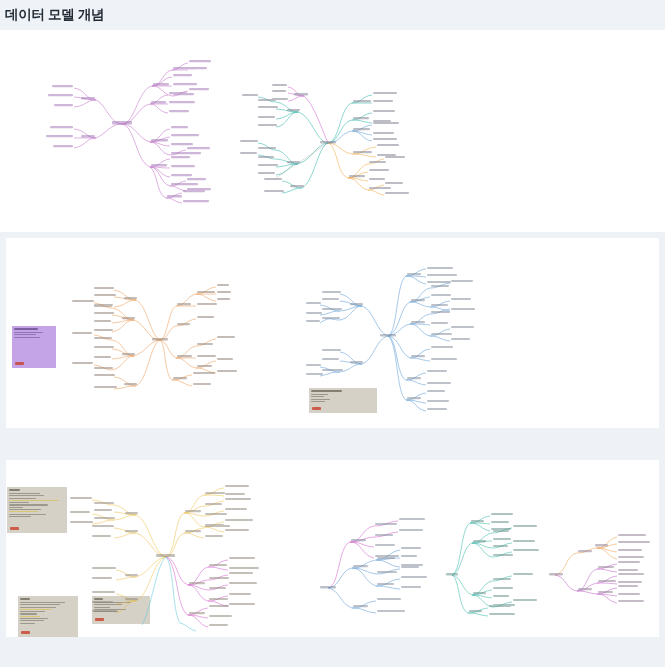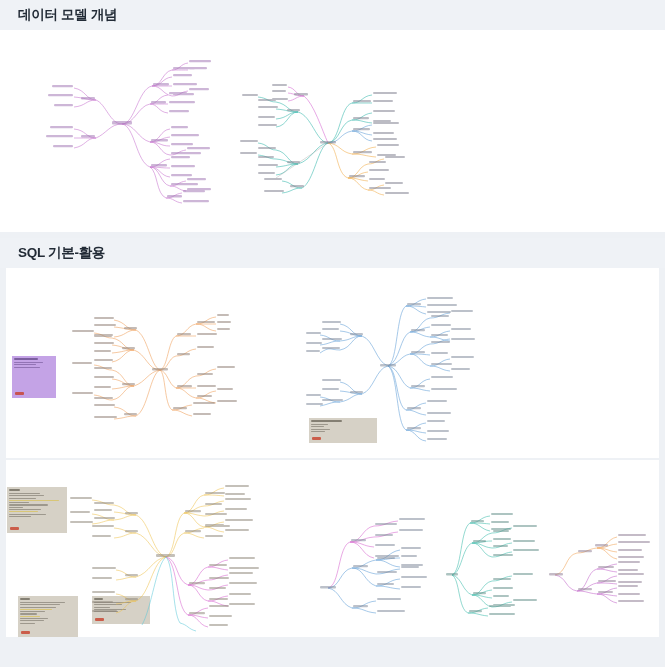--- a/index.html
+++ b/index.html
@@ -10,21 +10,21 @@
     font-family:"Liberation Sans","DejaVu Sans",sans-serif;
     overflow:hidden;
   }
   .board{width:665px;height:667px;position:relative;}
 
   .section{position:absolute;left:0;width:665px;}
   .sec-header{
     background:#eff2f6;
     height:30px;
     display:flex;align-items:center;
-    padding-left:18px;
+    padding-left:5px;
     box-sizing:border-box;
   }
   .sec-title{
     font-size:13.5px;
     font-weight:bold;
     color:#222b36;
     letter-spacing:-0.3px;
     line-height:1;
   }
   .canvas{
@@ -259,23 +259,20 @@
             <rect x="32" y="100" width="18" height="2" rx="1"></rect>
             <rect x="32" y="112" width="20" height="2" rx="1"></rect>
           </g>
         </svg>
       </div>
 
     </div>
   </div>
 
   <div class="section" style="top:238px;">
-    <div class="sec-header">
-      <span class="sec-title">SQL 기본-활용</span>
-    </div>
     <div class="canvas" style="height:190px;">
 
       <div class="note note-purple" style="left:6px;top:88px;width:44px;height:42px;">
         <div class="hd" style="width:60%"></div>
         <div class="ln" style="width:72%"></div>
         <div class="ln" style="width:55%"></div>
         <div class="ln" style="width:66%"></div>
         <div class="badge"></div>
       </div>
 

